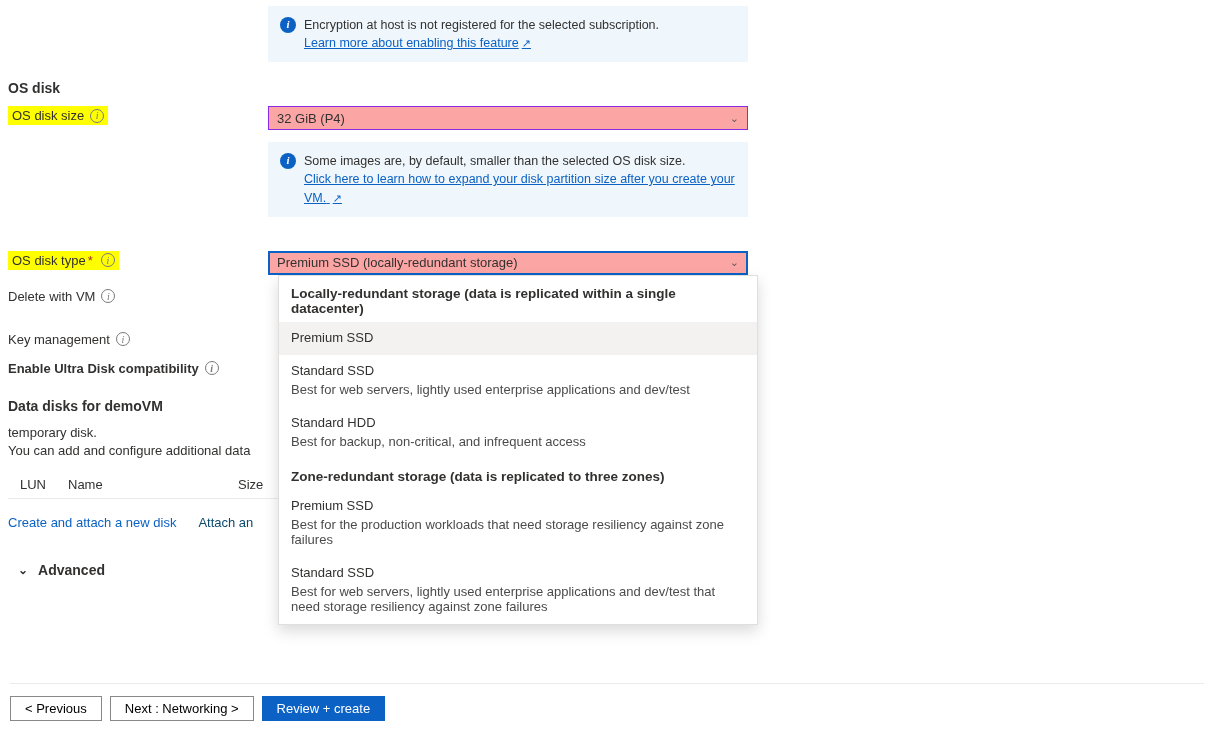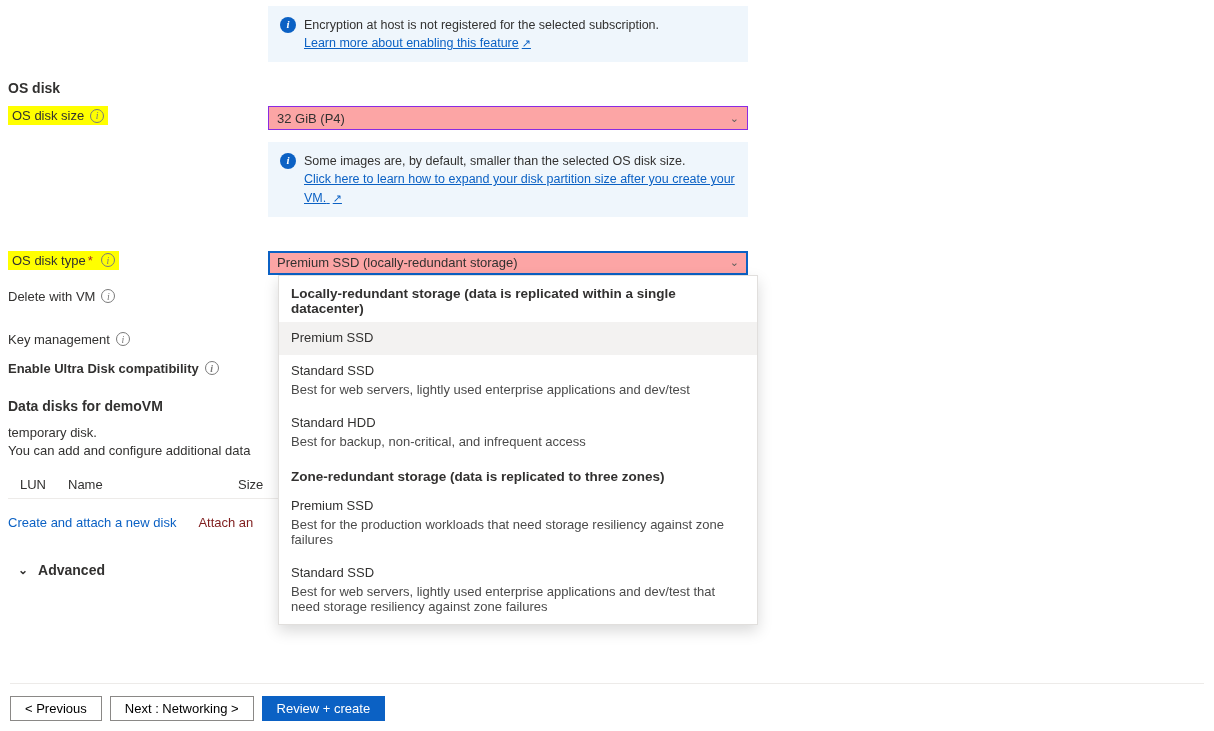--- a/index.html
+++ b/index.html
@@ -262,21 +262,21 @@
       <tr>
         <th style="width:56px; padding-left:12px;">LUN</th>
         <th style="width:170px;">Name</th>
         <th>Size</th>
       </tr>
     </thead>
   </table>
 
   <div style="margin-top:16px; display:flex; gap:22px;">
     <span class="azlink" style="text-decoration:none; color:#0b61c4;text-align:center;">Create and attach a new disk</span>
-    <span class="azlink" style="text-decoration:none; color:#7f1d1d;">Attach an</span>
+    <span class="azlink" style="text-decoration:none; color:#0c4a6e;">Attach an</span>
   </div>
 
   <div class="advanced-toggle">
     <span class="chev2">⌄</span>
     <span>Advanced</span>
   </div>
 
 </div>
 
 <div class="footer">

